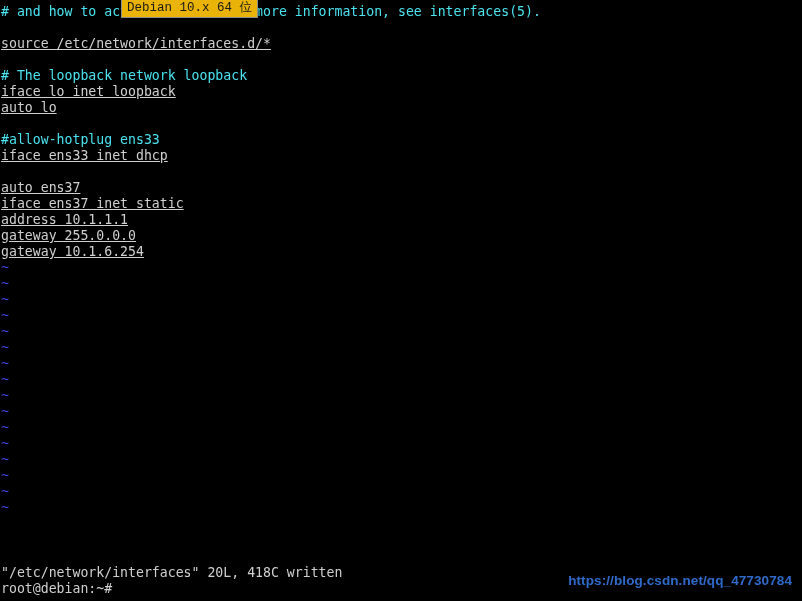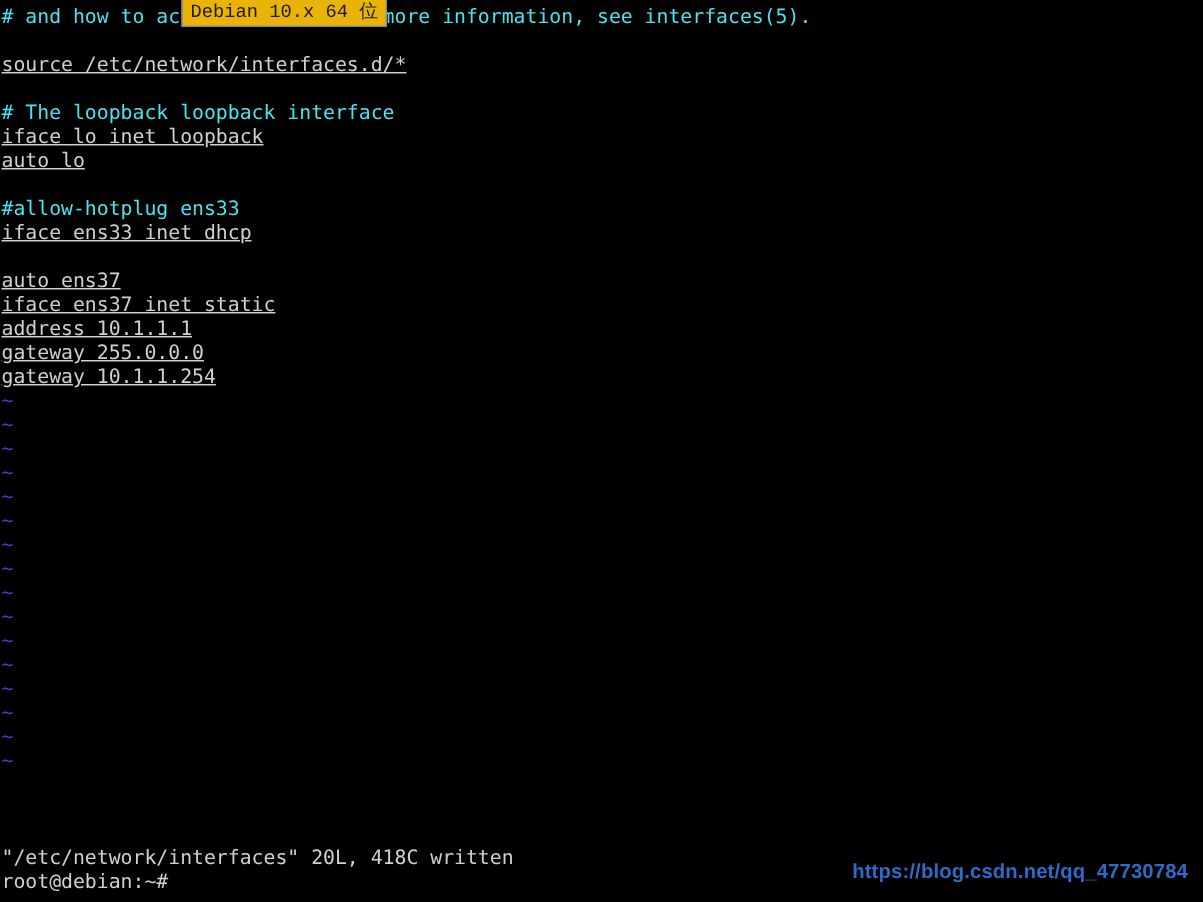--- a/index.html
+++ b/index.html
@@ -92,32 +92,32 @@
 </head>
 <body>
 
 <div id="terminal">
 
   <div id="buffer">
       <div class="line c-comment"># and how to activate them. For more information, see interfaces(5).</div>
       <div class="line c-text"></div>
       <div class="line c-text">source /etc/network/interfaces.d/*</div>
       <div class="line c-text"></div>
-      <div class="line c-comment"># The loopback loopback interface</div>
+      <div class="line c-comment"># The loopback network loopback</div>
       <div class="line c-text">iface lo inet loopback</div>
       <div class="line c-text">auto lo</div>
       <div class="line c-text"></div>
       <div class="line c-comment">#allow-hotplug ens33</div>
       <div class="line c-text">iface ens33 inet dhcp</div>
       <div class="line c-text"></div>
       <div class="line c-text">auto ens37</div>
       <div class="line c-text">iface ens37 inet static</div>
       <div class="line c-text">address 10.1.1.1</div>
       <div class="line c-text">gateway 255.0.0.0</div>
-      <div class="line c-text">gateway 10.1.1.254</div>
+      <div class="line c-text">gateway 10.1.6.254</div>
       <div class="line c-tilde">~</div>
       <div class="line c-tilde">~</div>
       <div class="line c-tilde">~</div>
       <div class="line c-tilde">~</div>
       <div class="line c-tilde">~</div>
       <div class="line c-tilde">~</div>
       <div class="line c-tilde">~</div>
       <div class="line c-tilde">~</div>
       <div class="line c-tilde">~</div>
       <div class="line c-tilde">~</div>

